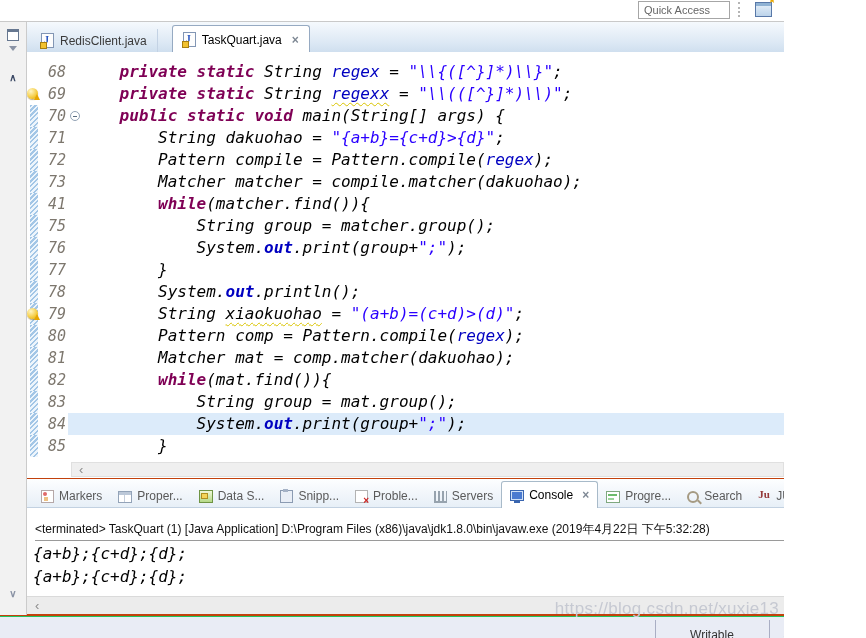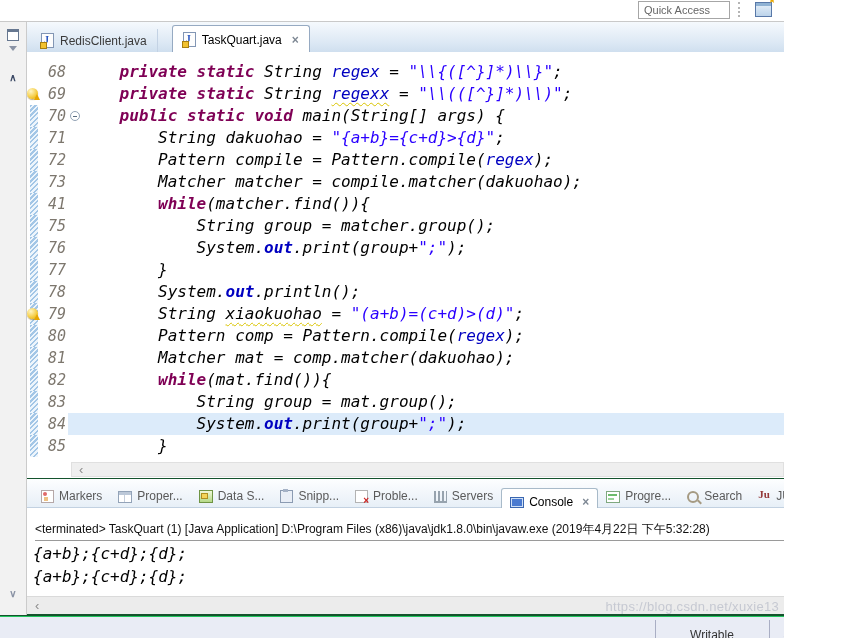--- a/index.html
+++ b/index.html
@@ -1,16 +1,16 @@
 <!DOCTYPE html>
 <html><head>
 <meta charset="utf-8">
 <style>
   html,body{margin:0;padding:0;background:#fff;}
-  .screen{position:relative;width:784px;height:638px;overflow:hidden;background:#14532d;
+  .screen{position:relative;width:784px;height:638px;overflow:hidden;background:#c2410c;
           font-family:"Liberation Sans",sans-serif;}
 
   
   .topbar{position:absolute;left:0;top:0;right:0;height:21px;background:#fff;
           border-bottom:1px solid #c9c9c9;}
   .qa-input{position:absolute;right:54px;top:1px;width:80px;height:14px;border:1px solid #a6a6a6;
             font-family:"Liberation Sans",sans-serif;font-size:11px;color:#777;padding:1px 5px;outline:none;}
   .qa-input::placeholder{color:#666;}
   .tool-sep{position:absolute;right:44px;top:2px;height:15px;width:0;border-left:2px dotted #b5b5b5;}
   .persp{position:absolute;right:12px;top:2px;width:15px;height:13px;border:1px solid #5878a8;
@@ -72,21 +72,21 @@
   
   .ehsb{position:absolute;left:27px;right:0;top:460px;height:18px;background:#fff;}
   .ehsb .track{position:absolute;left:44px;right:0;top:2px;bottom:1px;background:#efefef;border:1px solid #e0e0e0;}
   .hsb-arrow{position:absolute;left:52px;top:3px;color:#8d8d8d;font-size:13px;line-height:13px;}
 
   
   .vtabs{position:absolute;left:27px;right:0;top:479px;height:28px;
          background:linear-gradient(#fdfeff,#e7eff7);border-bottom:1px solid #c2d1e1;
          display:flex;align-items:flex-end;padding-left:6px;}
   .vtab{display:flex;align-items:center;gap:5px;padding:0 8px;height:22px;font-size:12px;color:#5a5a5a;white-space:nowrap;}
-  .vtab.active{position:relative;top:8px;height:26px;background:#fff;border:1px solid #a8bac9;border-bottom:none;
+  .vtab.active{position:relative;top:1px;height:26px;background:#fff;border:1px solid #a8bac9;border-bottom:none;
          border-radius:3px 3px 0 0;color:#000;}
   .vicon{position:relative;width:13px;height:13px;flex:none;display:inline-block;}
   .icon-markers{background:#fff;border:1px solid #b5a8a8;width:11px;height:11px;}
   .icon-markers::before{content:"";position:absolute;left:1px;top:1px;width:4px;height:4px;background:#e06a6a;border-radius:50%;}
   .icon-markers::after{content:"";position:absolute;left:2px;bottom:1px;width:4px;height:4px;background:#edc183;}
   .icon-properties{background:#fff;border:1px solid #93a3b8;width:12px;height:10px;margin-top:2px;}
   .icon-properties::before{content:"";position:absolute;left:0;top:0;right:0;height:3px;background:#bcc8d8;}
   .icon-properties::after{content:"";position:absolute;left:5px;top:3px;width:1px;bottom:0;background:#c6cfdc;}
   .icon-data{background:linear-gradient(#f0f8da,#b5d987);border:1px solid #6f9444;width:12px;height:11px;margin-top:1px;}
   .icon-data::before{content:"";position:absolute;left:1px;top:2px;width:5px;height:4px;background:#f4d45a;border:1px solid #b08f20;}
@@ -114,21 +114,21 @@
   .con-head{margin:13px 0 1px 8px;font-size:12px;color:#111;border-bottom:1px solid #9a9a9a;
             padding-bottom:2px;white-space:nowrap;}
   .con-out{margin-left:6px;font-family:"DejaVu Sans Mono",monospace;font-style:italic;font-size:16px;
            line-height:23px;color:#000;}
 
   
   .phsb{position:absolute;left:27px;right:0;top:596px;height:17px;background:#ececec;border-top:1px solid #dadada;}
   .phsb .hsb-arrow{left:8px;top:2px;}
 
   
-  .wm{position:absolute;right:5px;top:599px;font-size:13px;color:#c6c9d2;letter-spacing:.3px;z-index:9;}
+  .wm{position:absolute;right:5px;top:599px;font-size:17px;color:#c6c9d2;letter-spacing:.3px;z-index:9;}
 
   
   .sbar{position:absolute;left:0;right:0;top:616px;height:22px;background:#e9ecf5;border-top:1px solid #22c55e;overflow:hidden;}
   .ssep{position:absolute;top:3px;bottom:0;width:1px;background:#a9aec4;}
   .scell{position:absolute;top:11px;font-size:12px;color:#333;text-align:center;}
 </style>
 </head>
 <body>
 
 <div class="screen">

